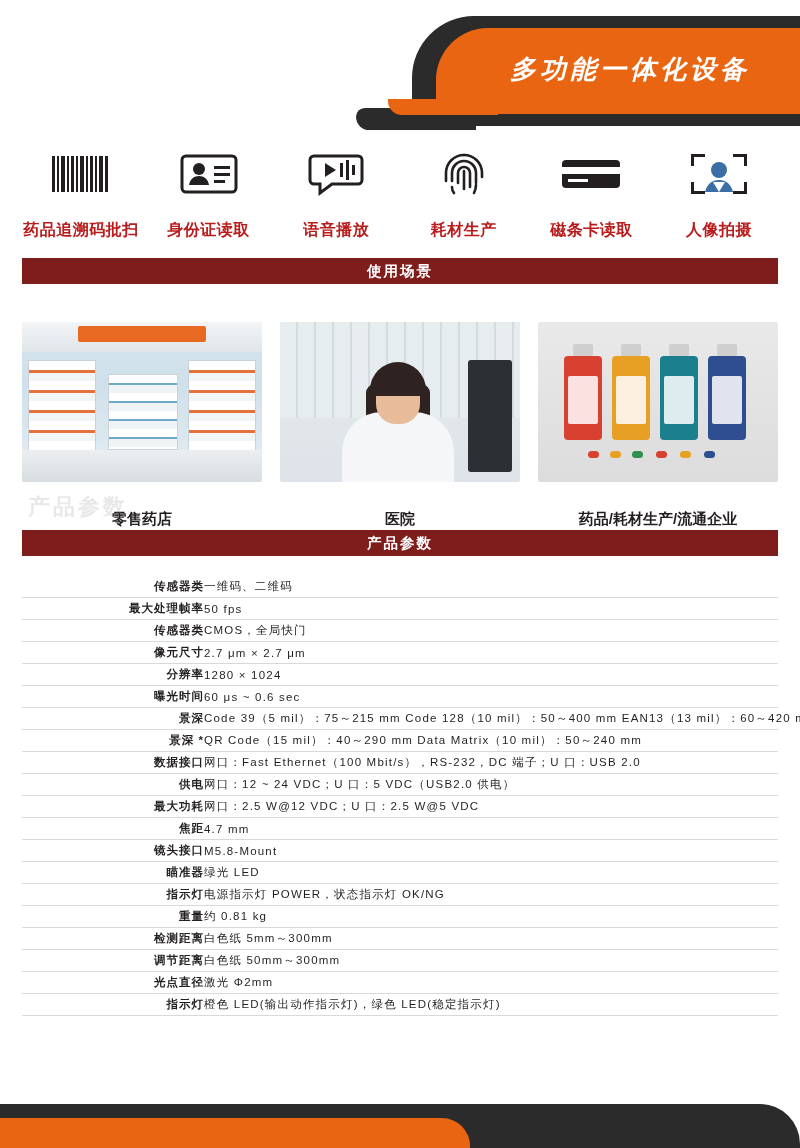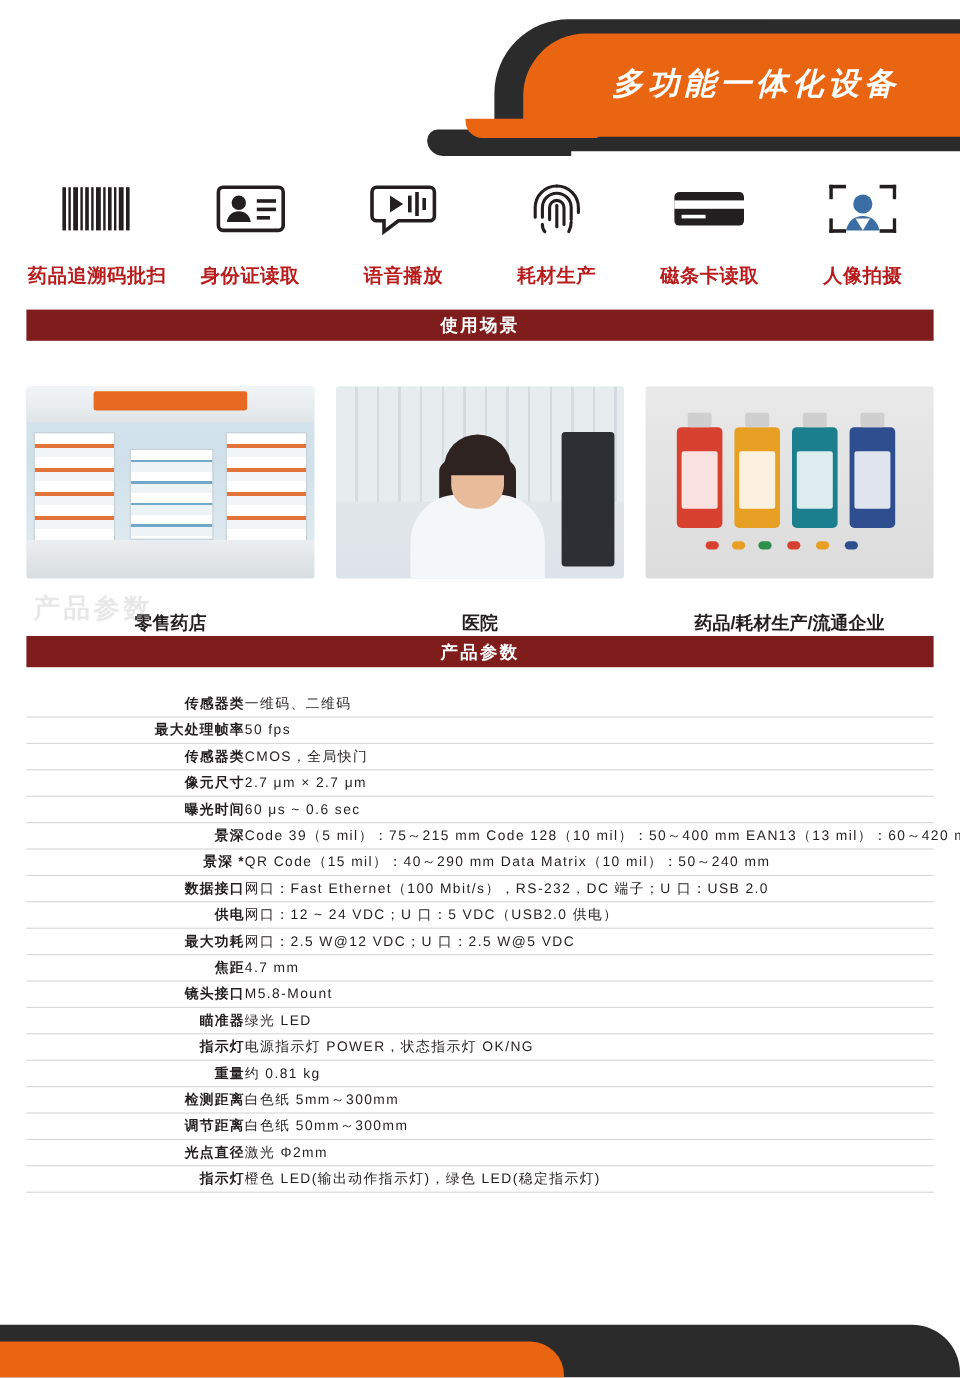--- a/index.html
+++ b/index.html
@@ -459,20 +459,24 @@
         </tr>
         <tr>
           <td class="k">传感器类</td>
           <td class="v">CMOS，全局快门</td>
         </tr>
         <tr>
           <td class="k">像元尺寸</td>
           <td class="v">2.7 μm × 2.7 μm</td>
         </tr>
         <tr>
+          <td class="k">分辨率</td>
+          <td class="v">1280 × 1024</td>
+        </tr>
+        <tr>
           <td class="k">曝光时间</td>
           <td class="v">60 μs ~ 0.6 sec</td>
         </tr>
         <tr>
           <td class="k">景深</td>
           <td class="v">Code 39（5 mil）：75～215 mm      Code 128（10 mil）：50～400 mm   EAN13（13 mil）：60～420 mm</td>
         </tr>
         <tr>
           <td class="k">景深 *</td>
           <td class="v">QR Code（15 mil）：40～290 mm    Data Matrix（10 mil）：50～240 mm</td>

